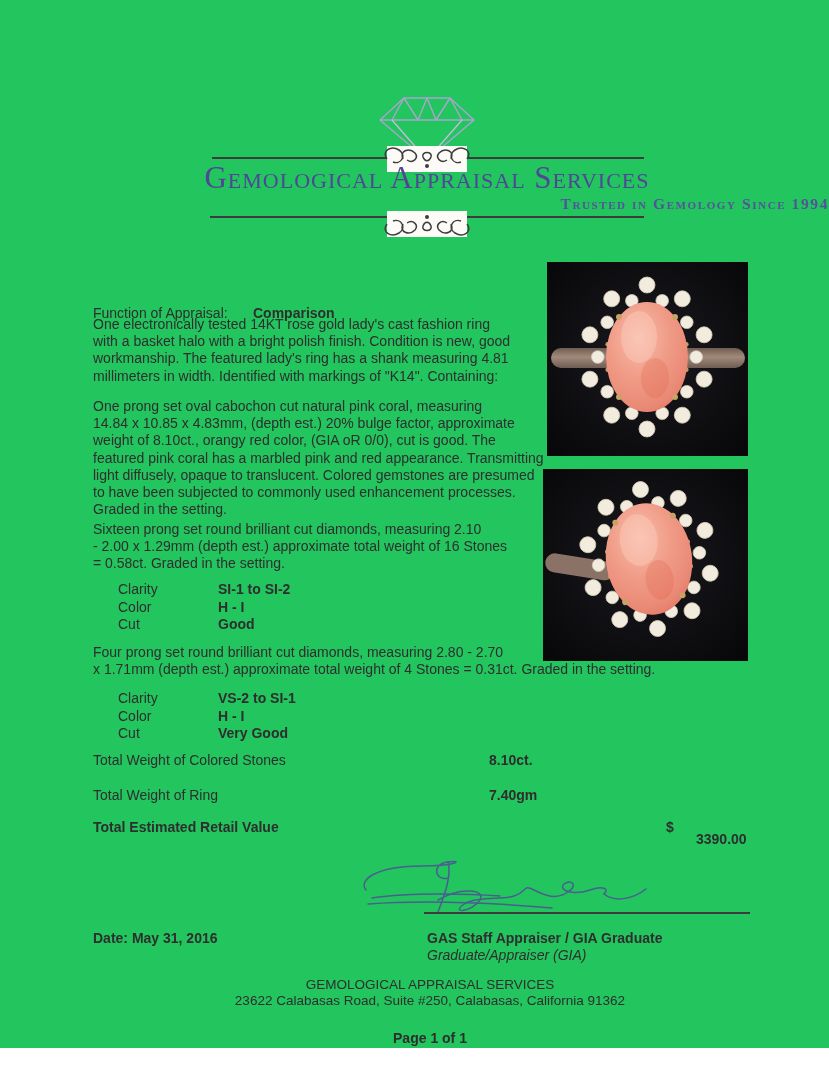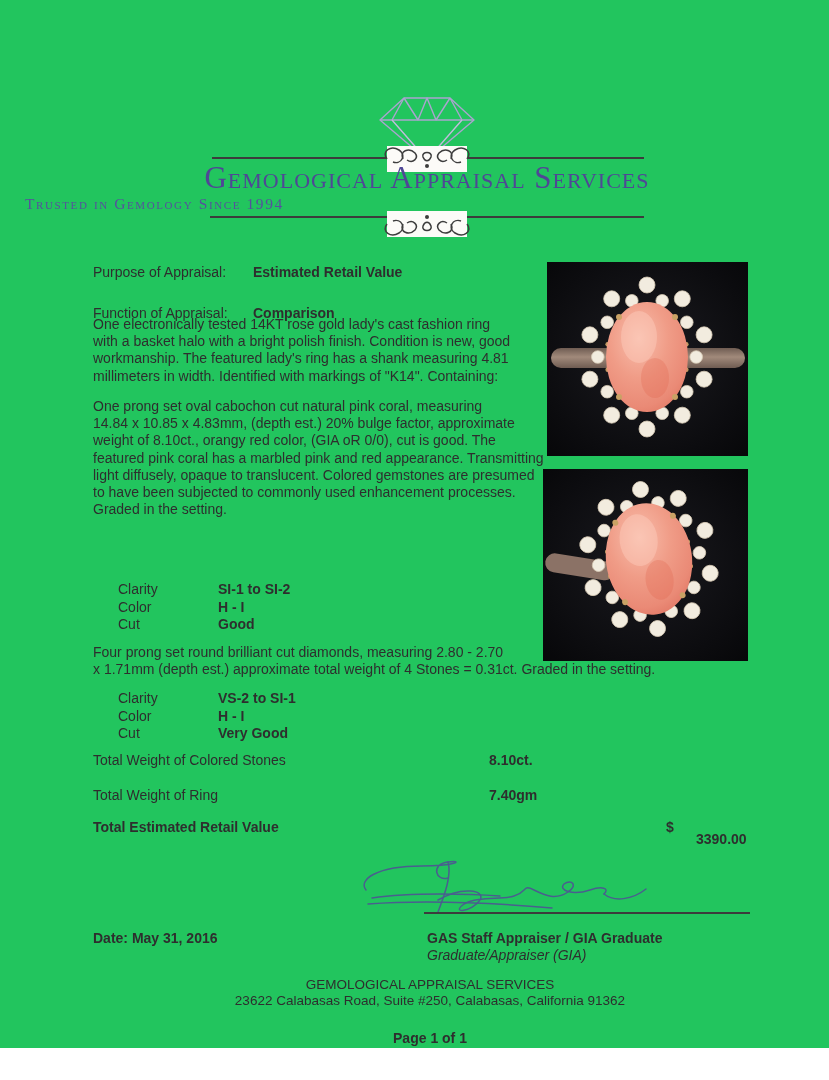--- a/index.html
+++ b/index.html
@@ -13,21 +13,21 @@
   .b { font-weight: bold; }
   .i { font-style: italic; }
   .txt { font-size: 14px; line-height: 17px; }
   .pre { white-space: pre-line; font-size: 14px; line-height: 17.2px; }
   .title {
     font-family: "Liberation Serif", serif; font-variant: small-caps;
     color: #4f4796; font-size: 31px; letter-spacing: 1px; text-align: center;
   }
   .tagline {
     font-family: "Liberation Serif", serif; font-variant: small-caps;
-    color: #56519d; font-size: 15.5px; letter-spacing: 1.6px; text-align: left;
+    color: #56519d; font-size: 15.5px; letter-spacing: 1.6px; text-align: right; font-weight: bold;
   }
   .rule { background: #3c3c3c; height: 2px; }
   .info-label { display: inline-block; width: 160px; }
   .grades div { line-height: 17.5px; font-size: 14px; }
   .gl { display: inline-block; width: 100px; }
   .gv { font-weight: bold; }
   .trow { font-size: 14px; line-height: 17.5px; }
   .tl { display: inline-block; width: 396px; }
   .tv { font-weight: bold; }
   .footer-line { left: 30px; width: 800px; text-align: center; font-size: 13.5px; line-height: 16px; }
@@ -73,40 +73,40 @@
       <path d="M22,13 C18,5 28,1 34,7 C38,12 32,18 26,14"></path>
       <path d="M42,11 C40,5 52,5 50,11 C48,16 44,16 42,11"></path>
       <g transform="translate(92,0) scale(-1,1)">
         <path d="M6,13 C0,5 10,-1 18,4 C26,9 20,19 12,16"></path>
         <path d="M22,13 C18,5 28,1 34,7 C38,12 32,18 26,14"></path>
       </g>
       <circle cx="46" cy="20" r="2" fill="#3d3d3d" stroke="none"></circle>
     </g>
   </svg>
 
-  <div class="abs txt" style="left:93px; top:264px;">
-    <span class="info-label">Purpose of Appraisal:</span><span class="b">Estimated Retail Value</span>
-  </div>
   <div class="abs txt" style="left:93px; top:281px;margin-top:24px;">
     <span class="info-label">Function of Appraisal:</span><span class="b">Comparison</span>
   </div>
 
   <div class="abs pre" style="left:93px; top:316px; width:452px;">One electronically tested 14KT rose gold lady's cast fashion ring
 with a basket halo with a bright polish finish. Condition is new, good
 workmanship. The featured lady's ring has a shank measuring 4.81
 millimeters in width. Identified with markings of "K14".  Containing:</div>
 
   <div class="abs pre" style="left:93px; top:398px; width:452px;">One prong set oval cabochon cut natural pink coral, measuring
 14.84 x 10.85 x 4.83mm, (depth est.) 20% bulge factor, approximate
 weight of 8.10ct., orangy red color, (GIA oR 0/0), cut is good. The
 featured pink coral has a marbled pink and red appearance. Transmitting
 light diffusely, opaque to translucent. Colored gemstones are presumed
 to have been subjected to commonly used enhancement processes.
 Graded in the setting.</div>
 
+  <div class="abs pre" style="left:93px; top:521px; width:452px;">Sixteen prong set round brilliant cut diamonds, measuring 2.10
+- 2.00 x 1.29mm (depth est.) approximate total weight of 16 Stones
+= 0.58ct. Graded in the setting.</div>
 
   <div class="abs grades" style="left:118px; top:581px;">
     <div><span class="gl">Clarity</span><span class="gv">SI-1 to SI-2</span></div>
     <div><span class="gl">Color</span><span class="gv">H - I</span></div>
     <div><span class="gl">Cut</span><span class="gv">Good</span></div>
   </div>
 
   <div class="abs pre" style="left:93px; top:644px; width:712px;">Four prong set round brilliant cut diamonds, measuring 2.80 - 2.70
 x 1.71mm (depth est.) approximate total weight of 4 Stones = 0.31ct. Graded in the setting.</div>
 

